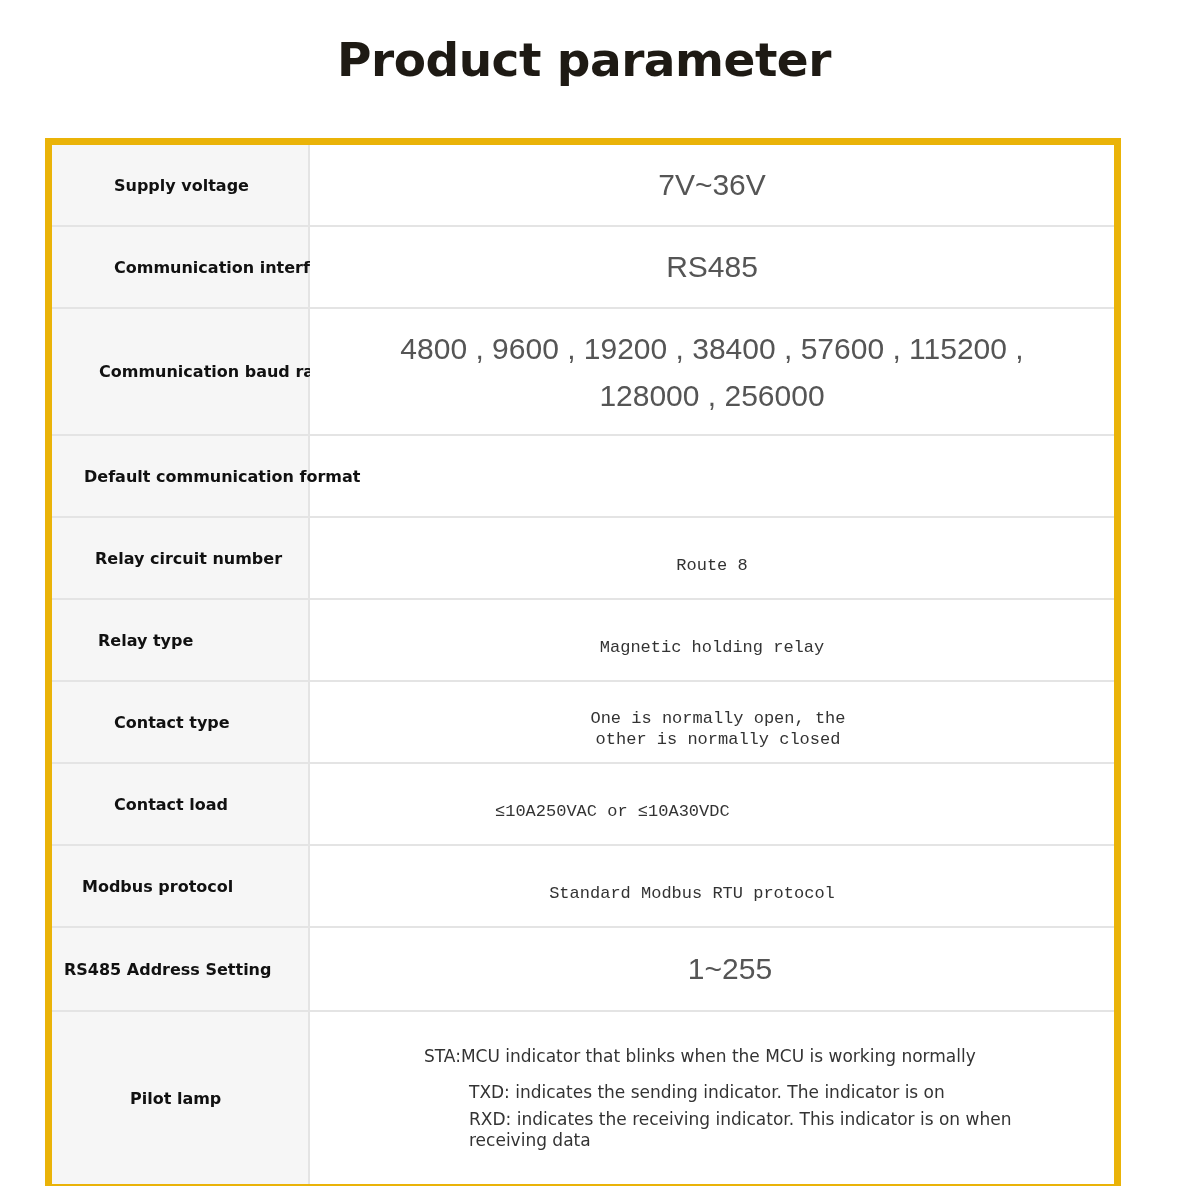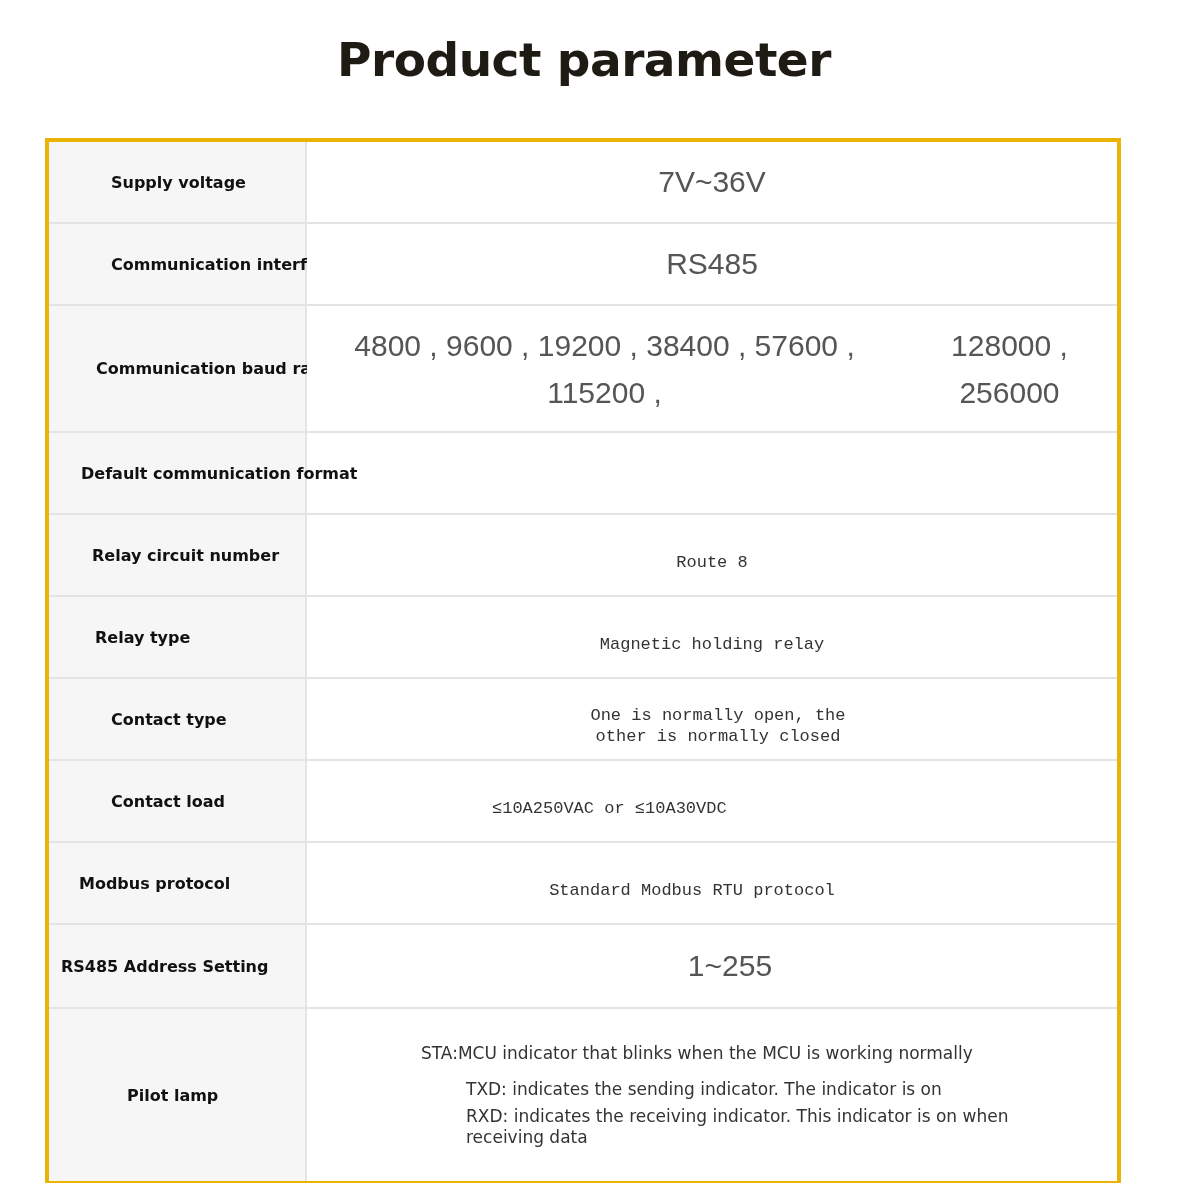--- a/index.html
+++ b/index.html
@@ -5,21 +5,21 @@
     * { box-sizing: border-box; margin: 0; padding: 0; }
     html, body { width: 1200px; height: 1200px; background: #ffffff; overflow: hidden; }
     body { position: relative; font-family: "DejaVu Sans", sans-serif; color: #1a1a1a; }
     .title {
       position: absolute; left: 0; top: 32px; width: 1168px; text-align: center;
       font-family: "DejaVu Sans", sans-serif; font-weight: bold; font-size: 47px;
       color: #1e1a14; letter-spacing: -0.5px;
     }
     .table {
       position: absolute; left: 45px; top: 138px; width: 1076px;
-      border: 4px solid #eab308; border-bottom-width: 2px;
+      border: 7px solid #eab308; border-bottom-width: 2px;
     }
     .row { display: flex; border-bottom: 2px solid #e4e4e4; }
     .row:last-child { border-bottom: none; }
     .label {
       width: 258px; flex: 0 0 258px; background: #f6f6f6;
       border-right: 2px solid #e4e4e4;
       display: flex; align-items: center;
       font-weight: bold; font-size: 16px; color: #111;
     }
     .value {
@@ -45,21 +45,21 @@
     <div class="value v-large">7V~36V</div>
   </div>
 
   <div class="row" style="height:82px;">
     <div class="label" style="padding-left:62px; white-space:nowrap; overflow:visible;">Communication interface</div>
     <div class="value v-large">RS485</div>
   </div>
 
   <div class="row" style="height:127px;">
     <div class="label" style="padding-left:47px; white-space:nowrap;">Communication baud rate</div>
-    <div class="value v-large" style="line-height:47px;">
+    <div class="value v-large" style="flex-direction:column; line-height:47px;">
       <div>4800 , 9600 , 19200 , 38400 , 57600 , 115200 ,</div>
       <div>128000 , 256000</div>
     </div>
   </div>
 
   <div class="row" style="height:82px;">
     <div class="label" style="padding-left:32px; white-space:nowrap;">Default communication format</div>
   </div>
 
   <div class="row" style="height:82px;">

